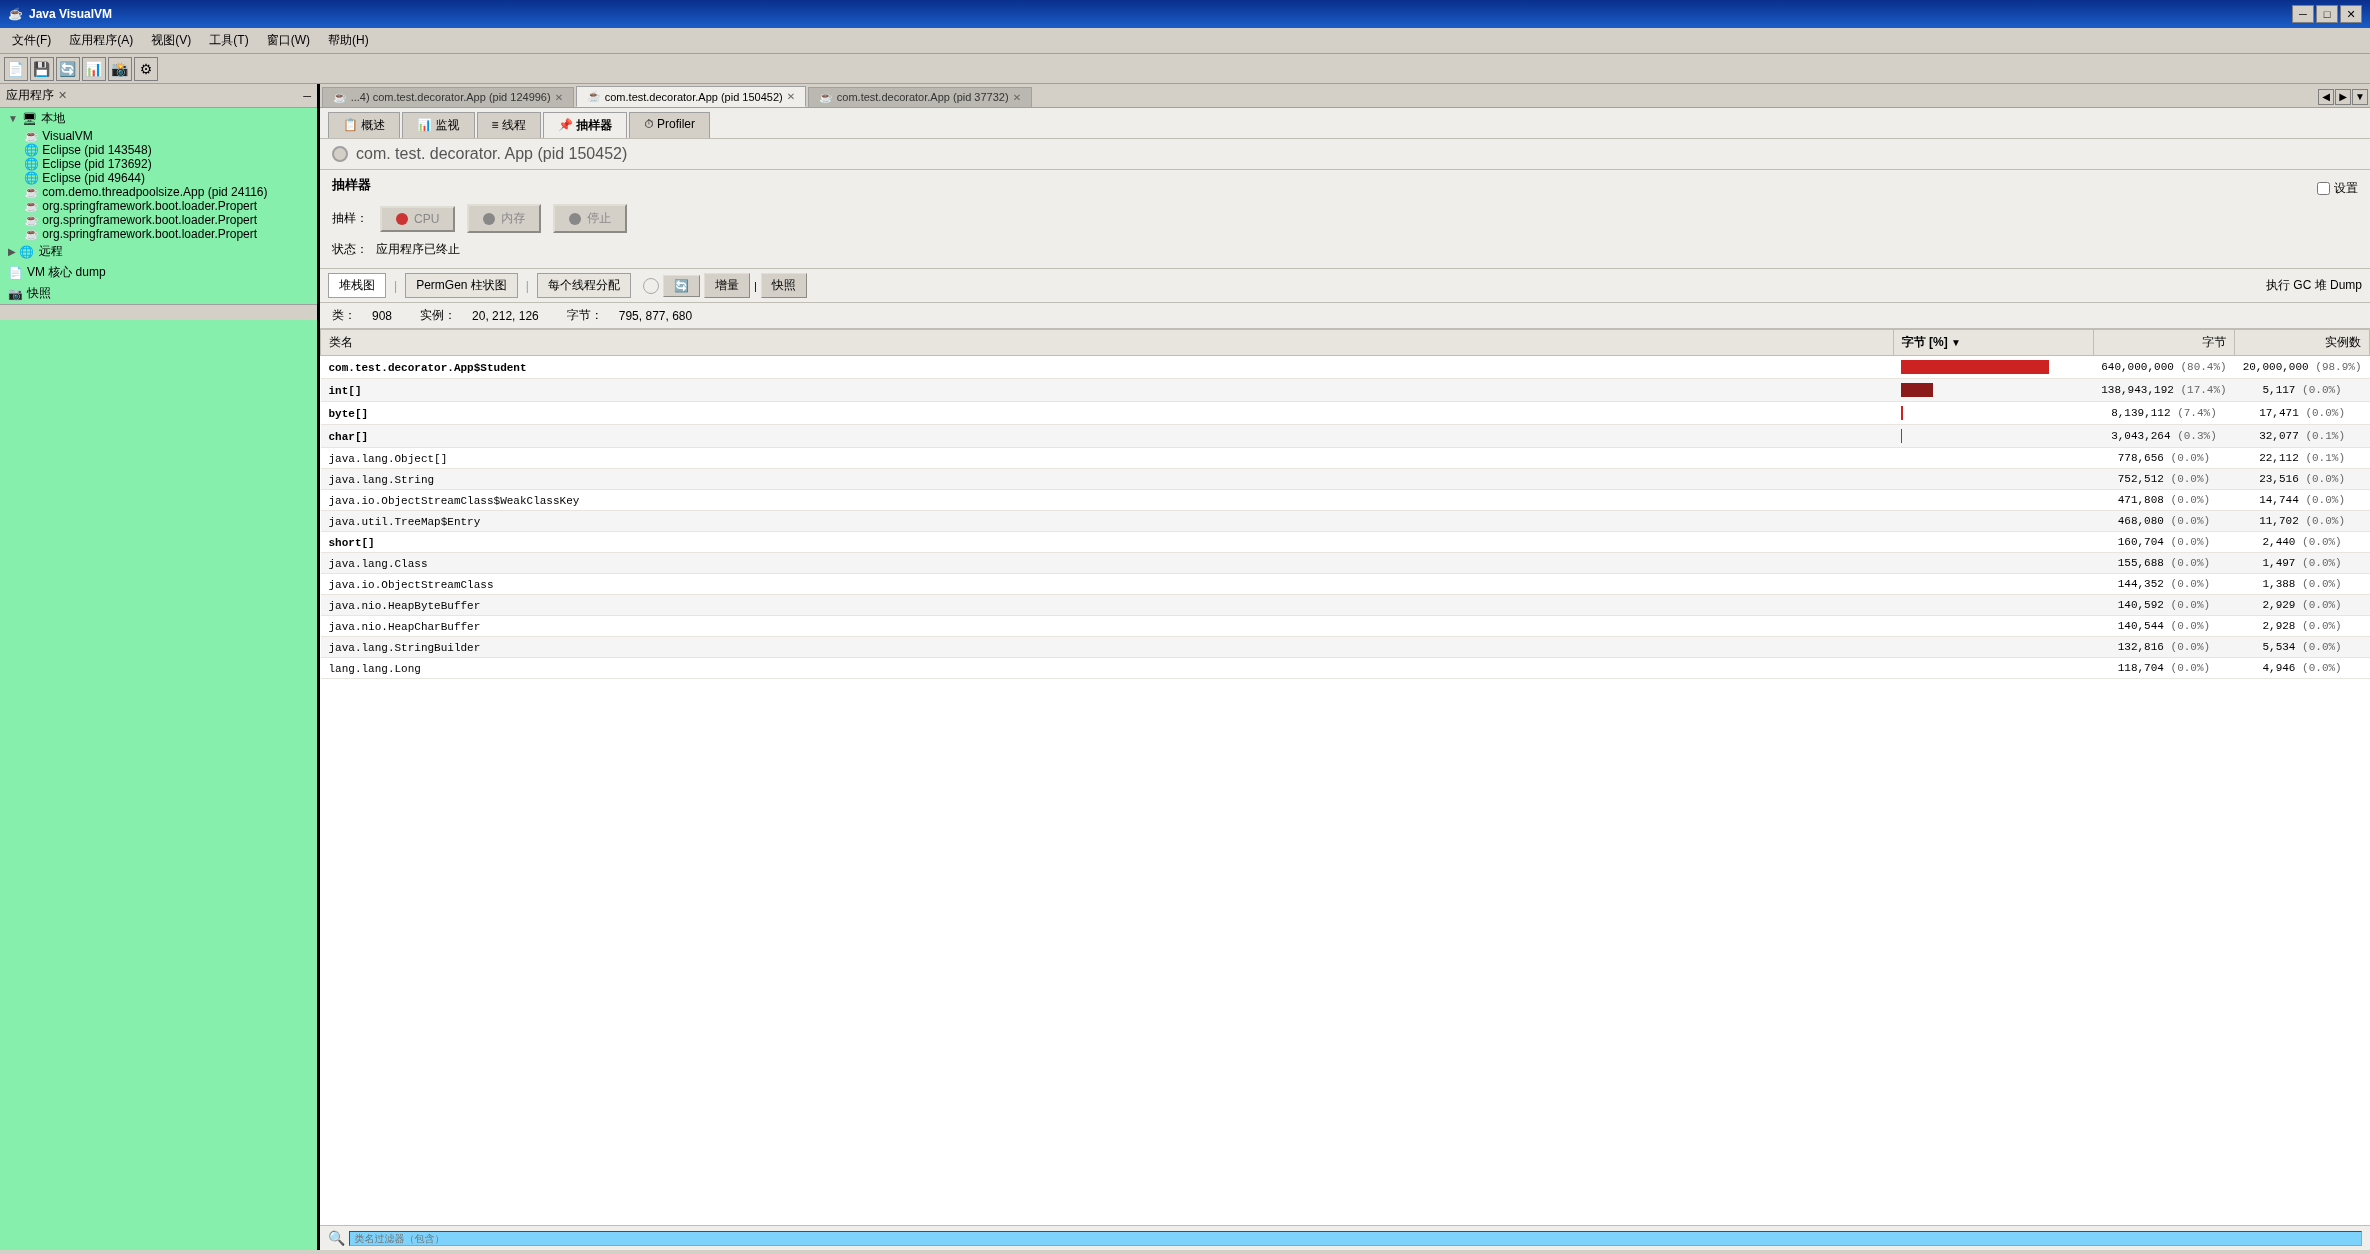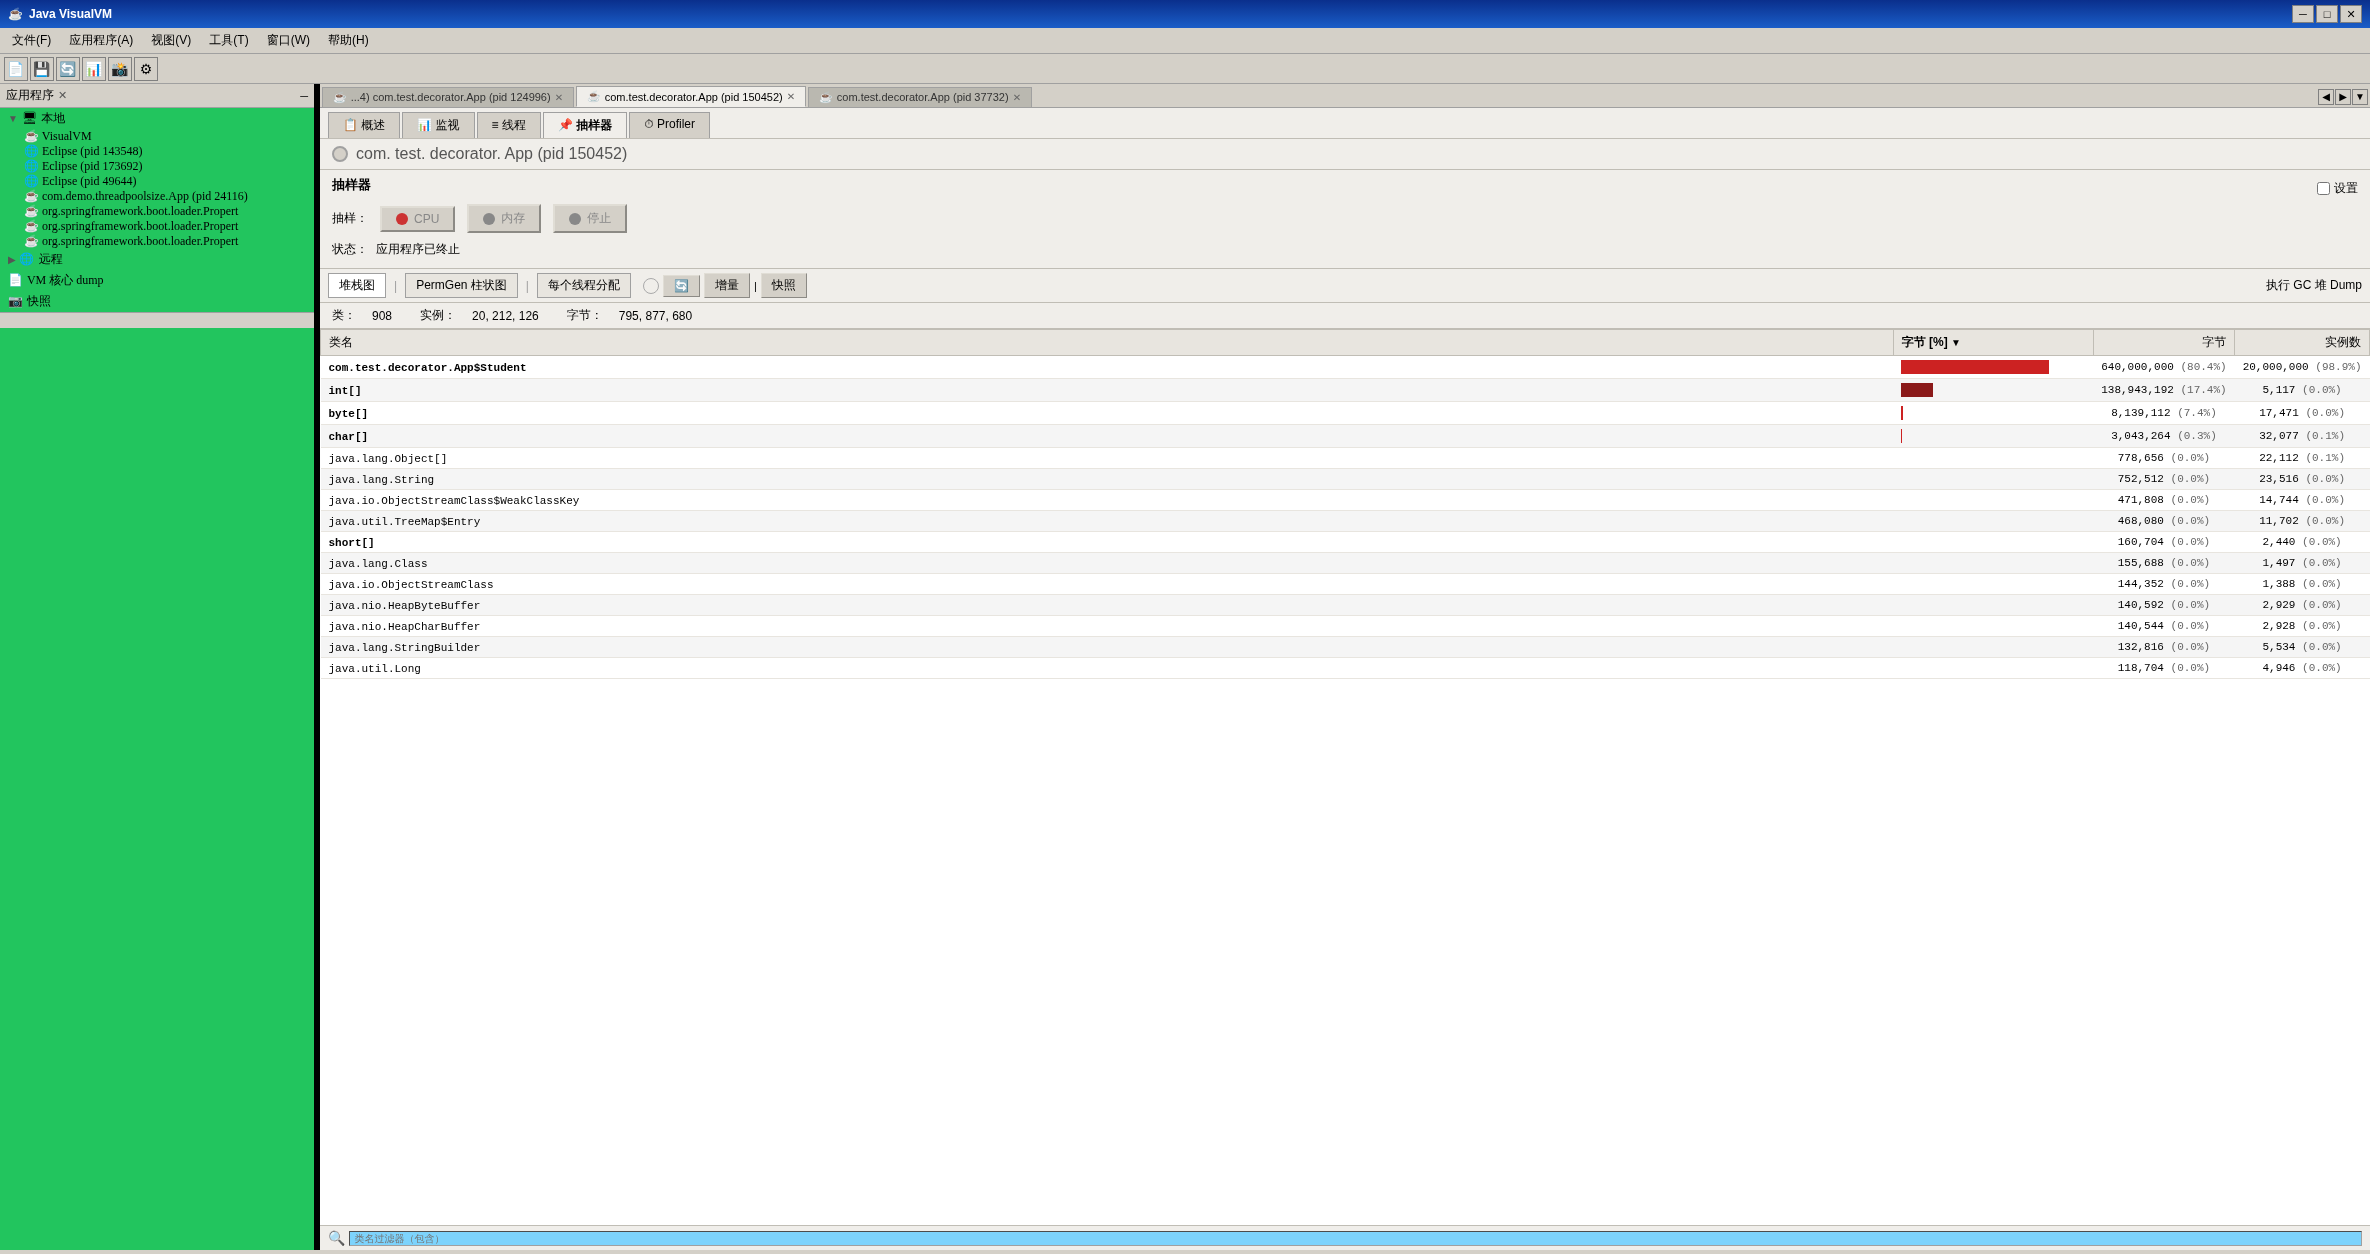--- a/index.html
+++ b/index.html
@@ -58,25 +58,24 @@
     
     
     .main-layout {
       display: flex;
       height: calc(100vh - 88px);
     }
     
     
     .sidebar {
       width: 320px;
-      background: #22c55e;
-      border-right: 6px solid #000000;
+      background: #86efac;
+      border-right: 3px solid #000000;
       overflow-y: auto;
       flex-shrink: 0;
-      font-family: Liberation Serif, serif;
     }
     .sidebar-header {
       background: #d4d0c8;
       padding: 3px 6px;
       border-bottom: 1px solid #a0a0a0;
       display: flex; align-items: center; justify-content: space-between;
       font-size: 12px;
     }
     .sidebar-header-left { display: flex; align-items: center; gap: 4px; }
     .close-x { cursor: pointer; font-size: 11px; color: #555; }
@@ -670,21 +669,21 @@
                 <td class="num-cell">140,544 <span class="pct-cell">(0.0%)</span></td>
                 <td class="num-cell">2,928 <span class="pct-cell">(0.0%)</span></td>
               </tr>
               <tr>
                 <td><span class="class-name">java.lang.StringBuilder</span></td>
                 <td class="bar-cell"></td>
                 <td class="num-cell">132,816 <span class="pct-cell">(0.0%)</span></td>
                 <td class="num-cell">5,534 <span class="pct-cell">(0.0%)</span></td>
               </tr>
               <tr>
-                <td><span class="class-name">java.util.Long</span></td>
+                <td><span class="class-name">lang.lang.Long</span></td>
                 <td class="bar-cell"></td>
                 <td class="num-cell">118,704 <span class="pct-cell">(0.0%)</span></td>
                 <td class="num-cell">4,946 <span class="pct-cell">(0.0%)</span></td>
               </tr>
             </tbody>
         </table>
       </div>
 
       <div class="filter-bar">
         <span class="filter-icon">🔍</span>

